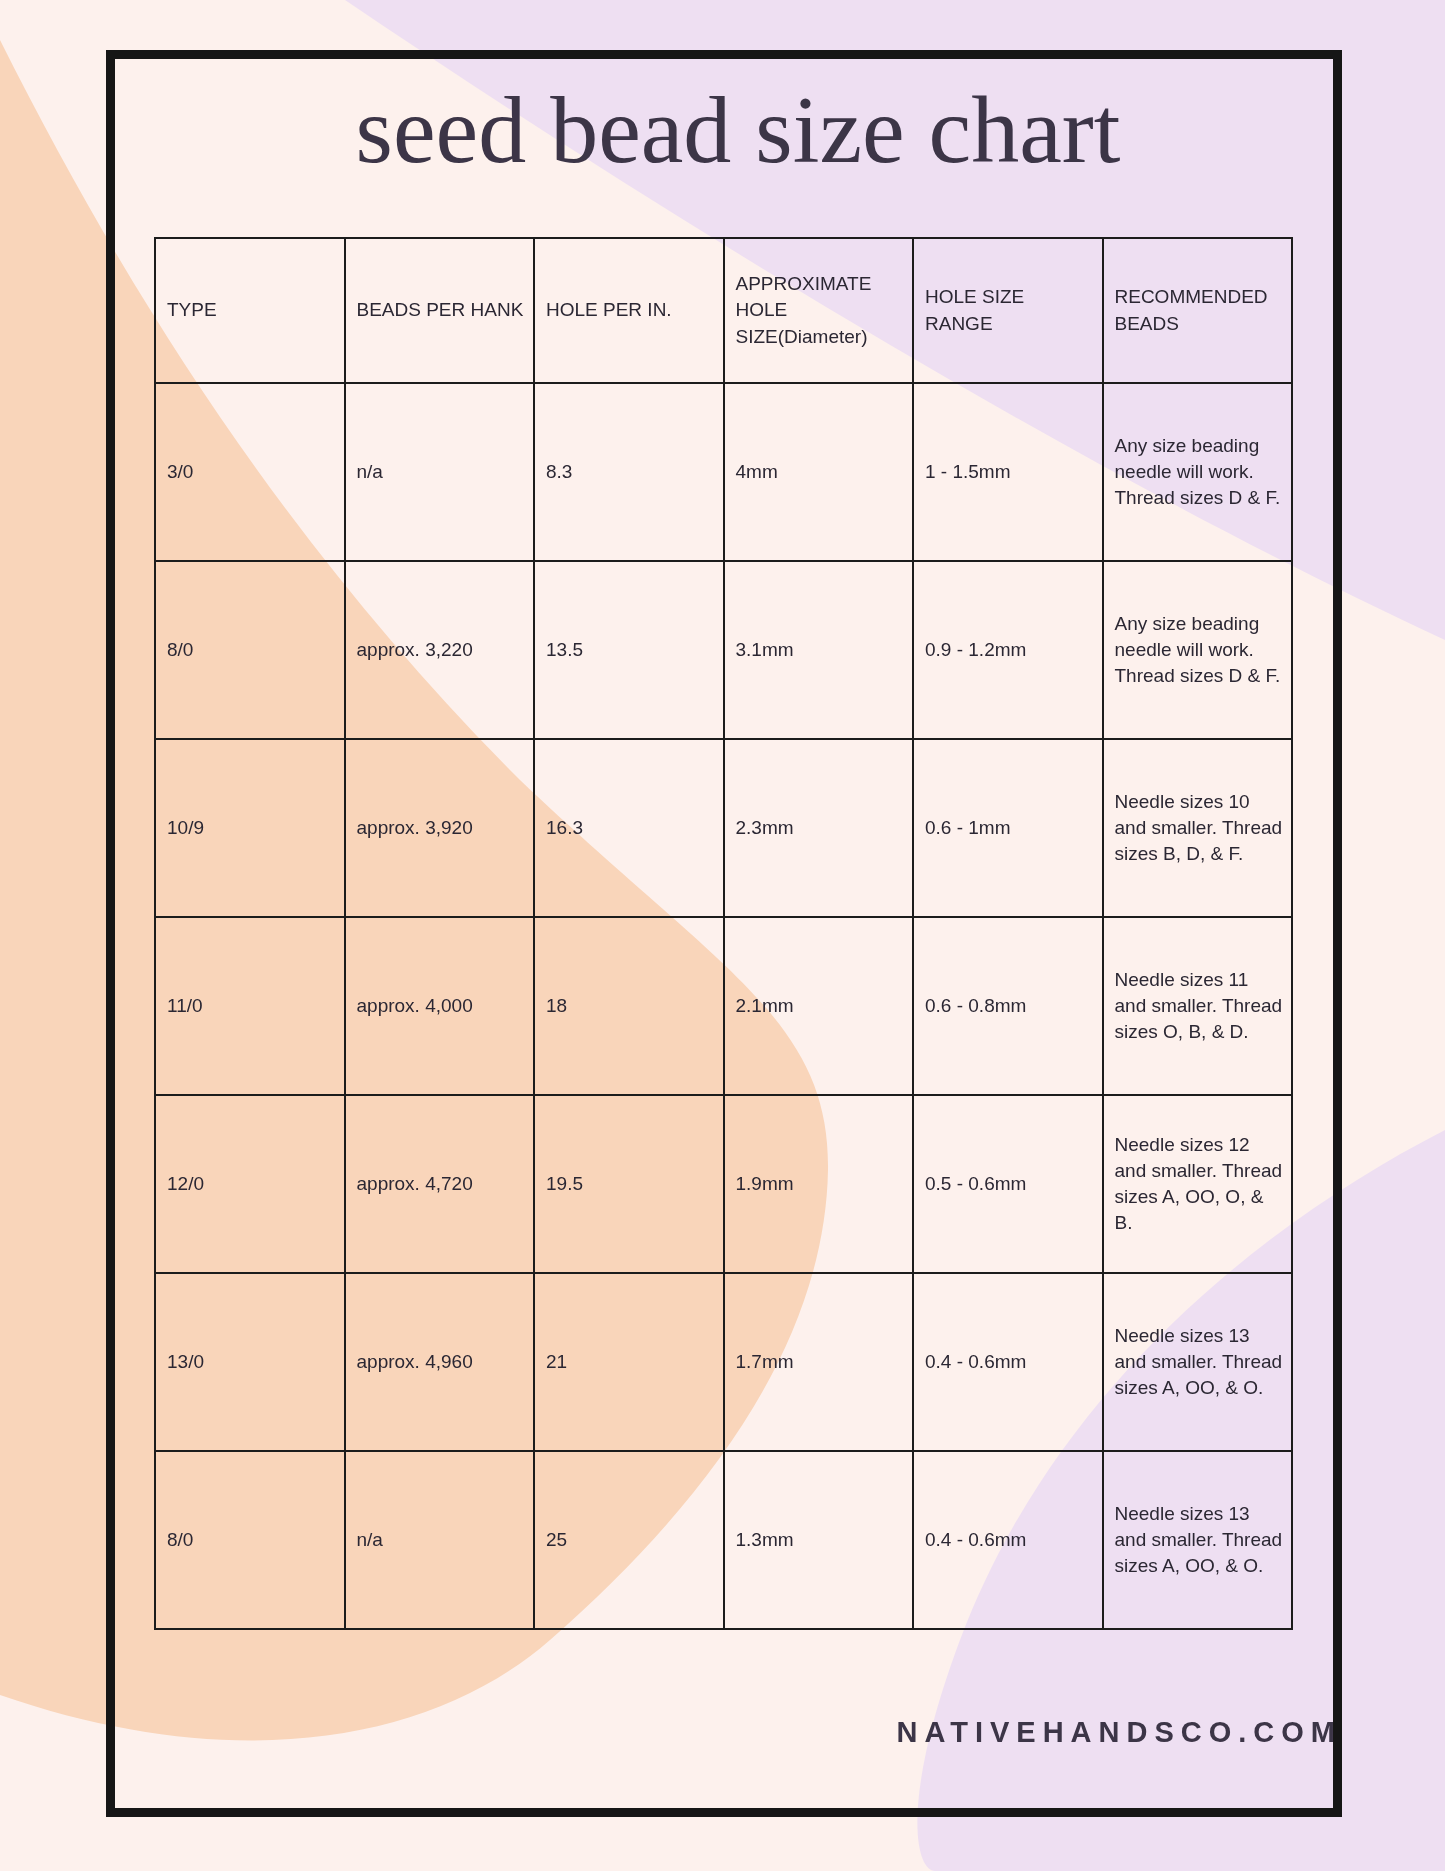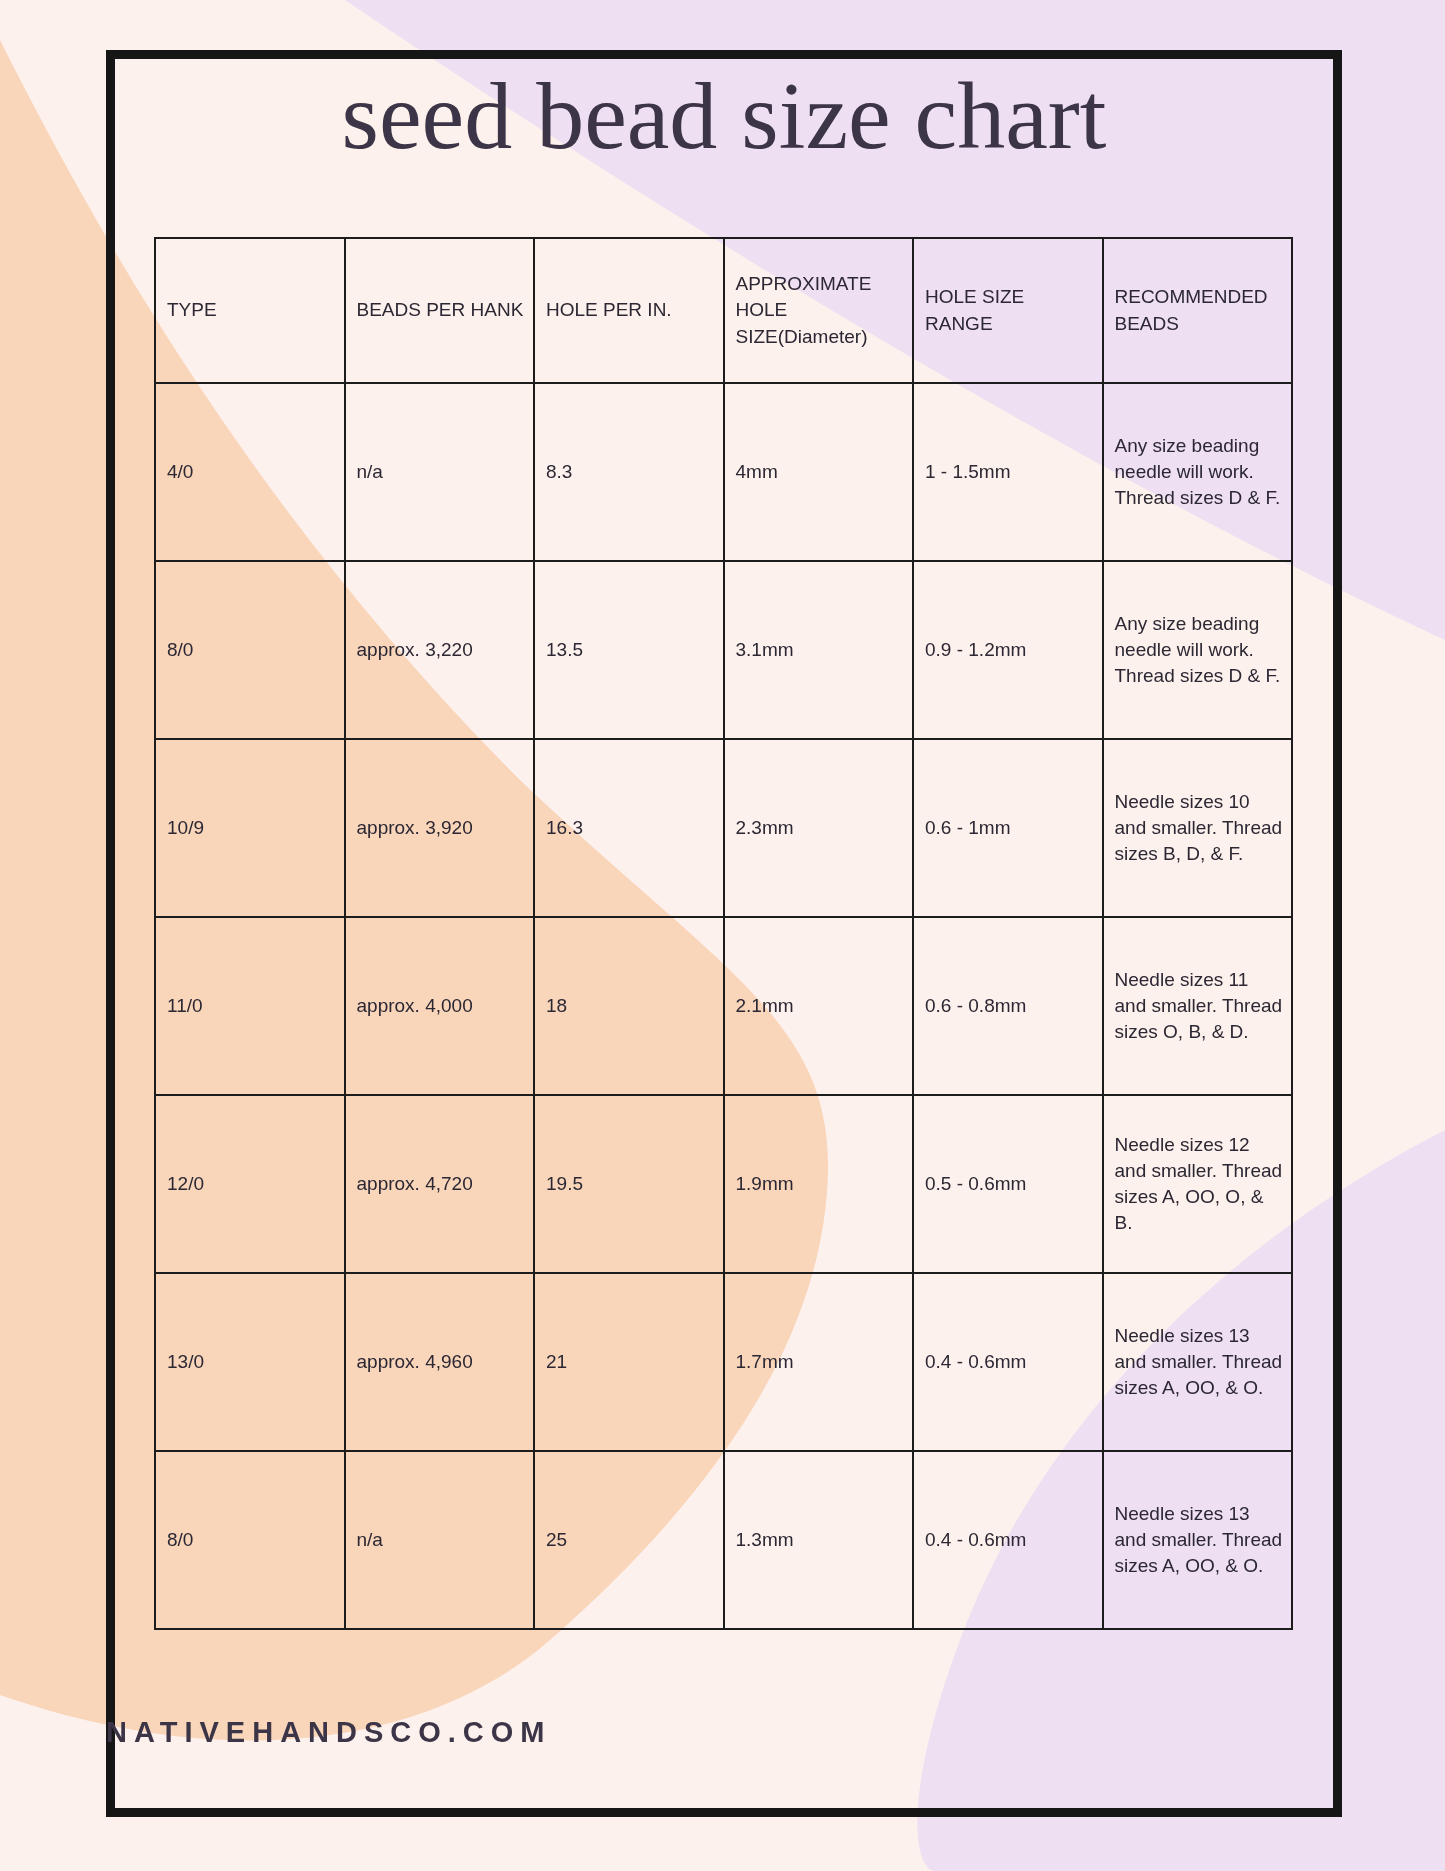--- a/index.html
+++ b/index.html
@@ -17,21 +17,21 @@
   .fill-peach    { fill: var(--peach); }
   .fill-lavender { fill: var(--lavender); }
   .frame {
     position: absolute; left: 106px; top: 50px;
     width: 1236px; height: 1767px;
     border: 9px solid var(--frame_border);
     box-sizing: border-box; z-index: 1;
   }
   .title {
     position: absolute; left: 106px; top: 52px; width: 1236px;
-    margin: 0; text-align: center; z-index: 2;
+    margin: 14px; text-align: center; z-index: 2;
     font-family: "Liberation Serif", "DejaVu Serif", serif;
     font-weight: 500; font-size: 96px; line-height: 128px;
     color: var(--title_text); letter-spacing: 0px;
   }
   table.chart {
     position: absolute; left: 154px; top: 237px; width: 1139px;
     border-collapse: collapse; table-layout: fixed; z-index: 2;
   }
   table.chart th, table.chart td {
     border: 2px solid var(--table_border);
@@ -40,21 +40,21 @@
     font-size: 19px; line-height: 1.38;
     color: var(--body_text);
     font-weight: 500;
     background: transparent;
     overflow: hidden;
   }
   table.chart thead tr { height: 145px; }
   table.chart tbody tr { height: 178px; }
   .footer {
     position: absolute; left: 106px; top: 1716px; width: 1236px;
-    text-align: left; z-index: 2;
+    text-align: right; z-index: 2;
     font-size: 29px; font-weight: bold; letter-spacing: 7px;
     color: var(--title_text);
   }
 </style>
 </head>
 <body>
 
 <div class="page">
 
   <svg class="bg" viewBox="0 0 1445 1871" preserveAspectRatio="none" aria-hidden="true">
@@ -74,21 +74,21 @@
           <th>TYPE</th>
           <th>BEADS PER HANK</th>
           <th>HOLE PER IN.</th>
           <th>APPROXIMATE HOLE SIZE(Diameter)</th>
           <th>HOLE SIZE RANGE</th>
           <th>RECOMMENDED BEADS</th>
         </tr>
     </thead>
     <tbody id="body-rows">
         <tr>
-          <td>4/0</td>
+          <td>3/0</td>
           <td>n/a</td>
           <td>8.3</td>
           <td>4mm</td>
           <td>1 - 1.5mm</td>
           <td>Any size beading needle will work. Thread sizes D &amp; F.</td>
         </tr>
         <tr>
           <td>8/0</td>
           <td>approx. 3,220</td>
           <td>13.5</td>

